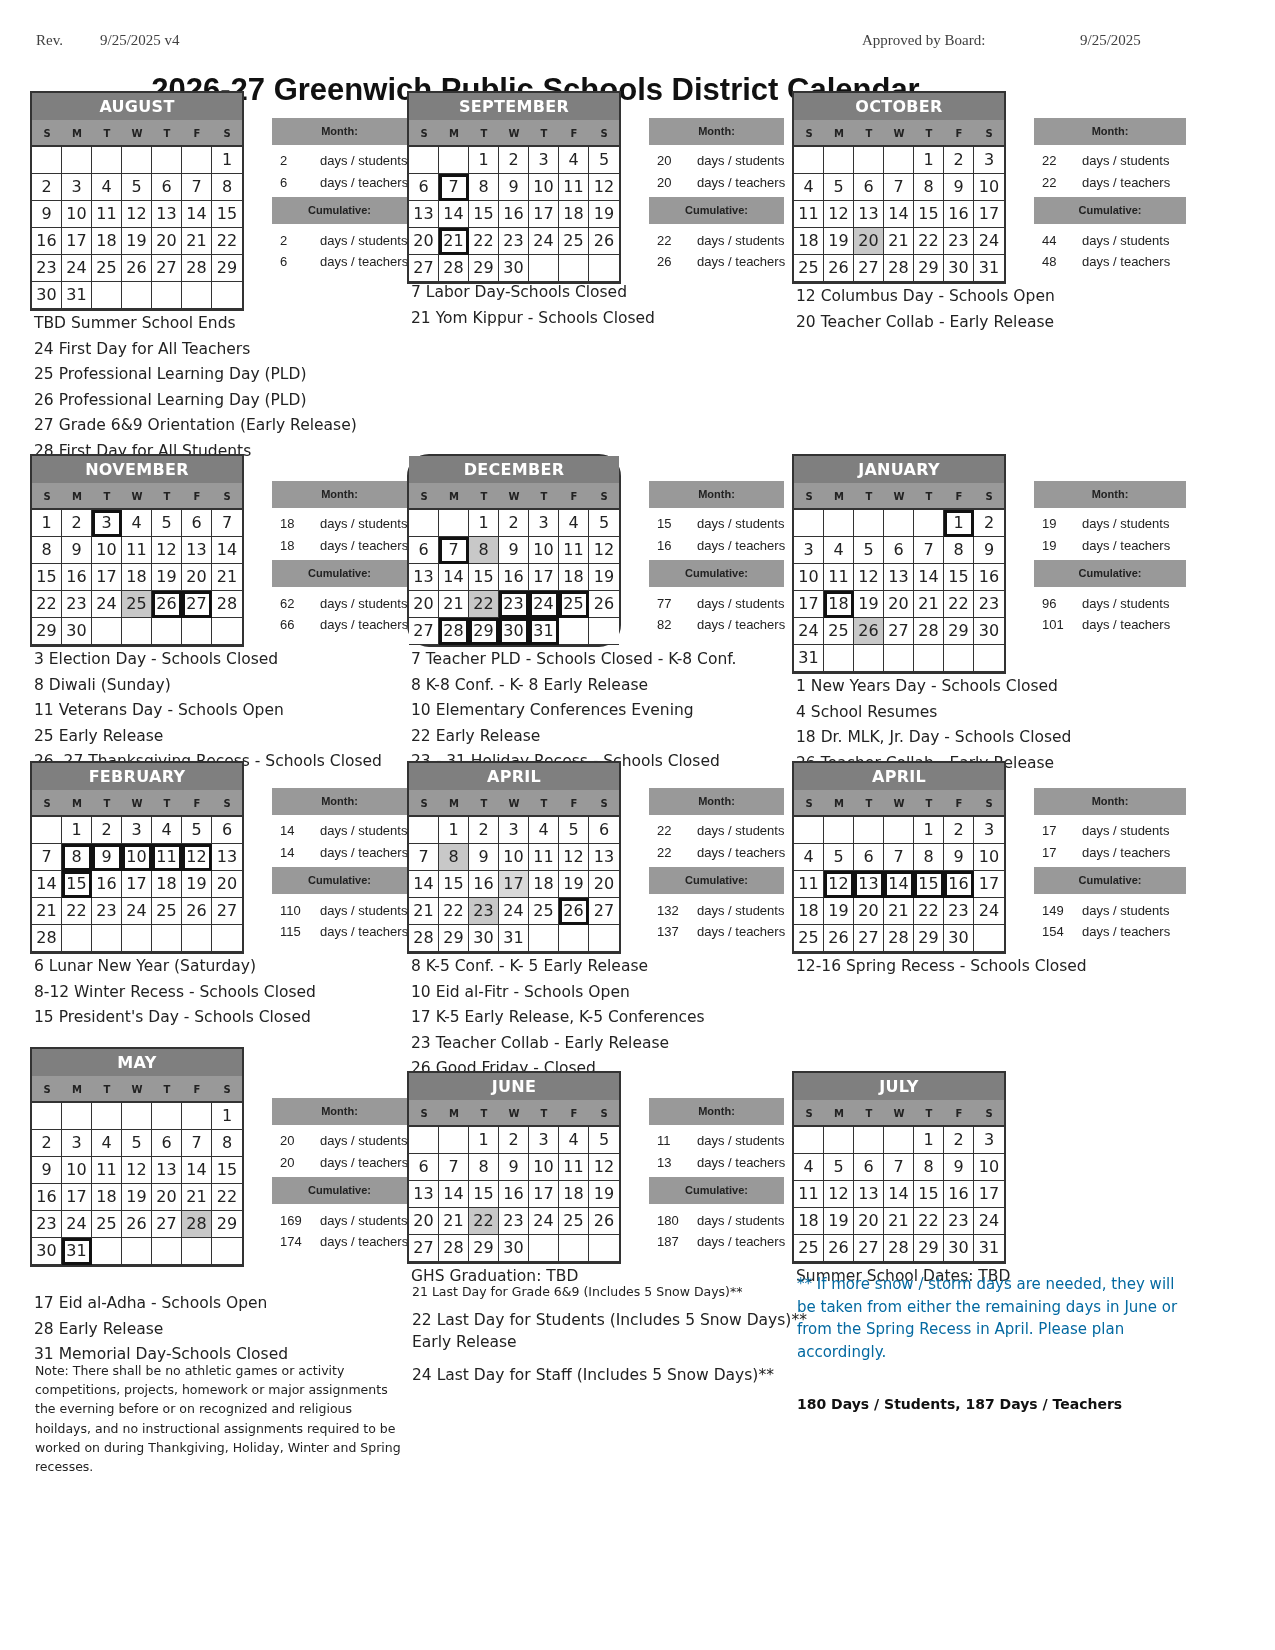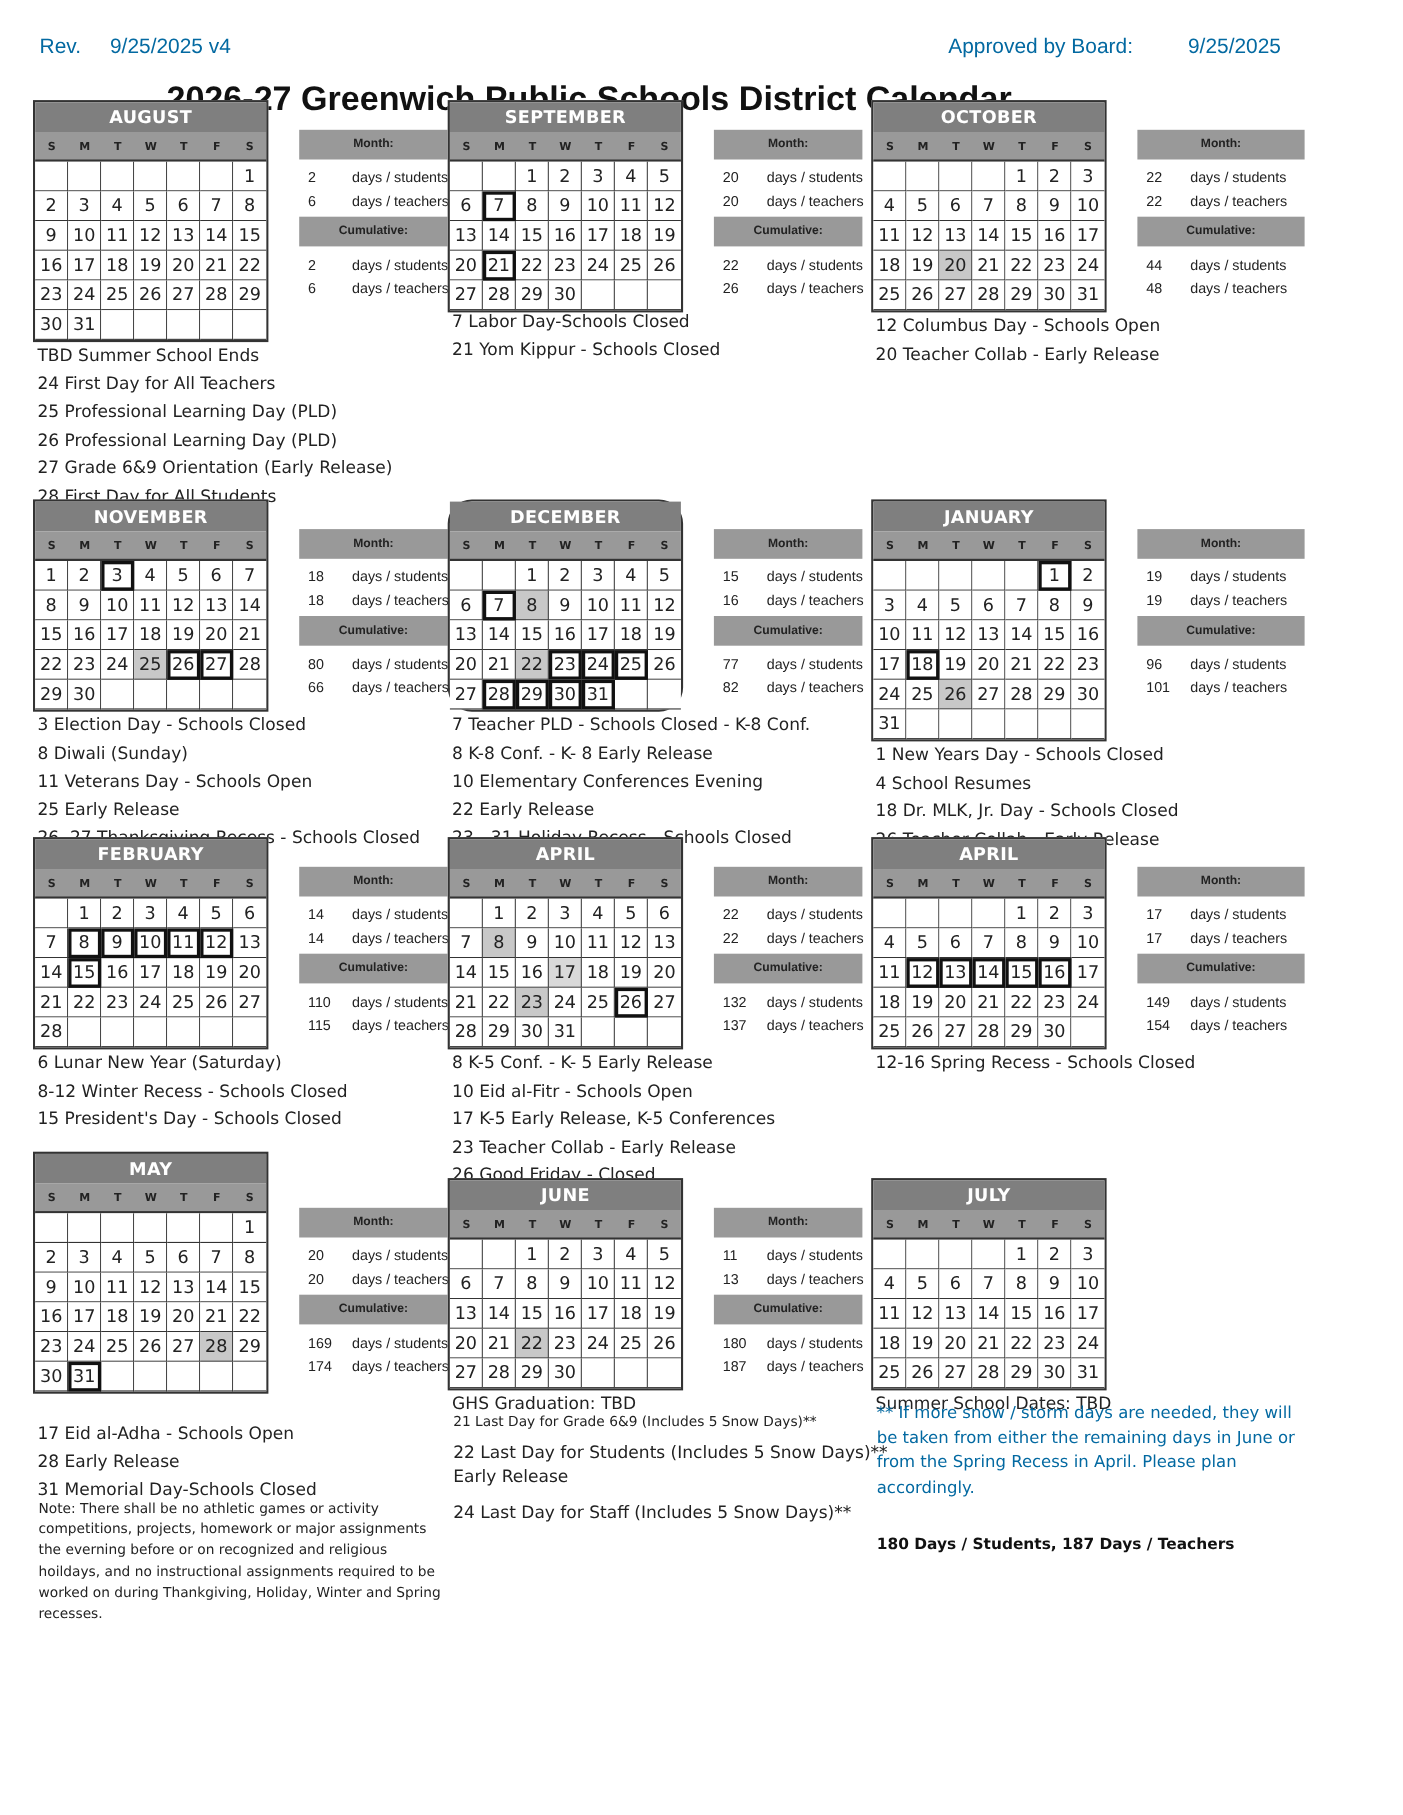--- a/index.html
+++ b/index.html
@@ -1,22 +1,22 @@
 <!DOCTYPE html>
 <html><head>
 <meta charset="utf-8">
 <style>
   * { box-sizing: border-box; margin: 0; padding: 0; }
   body {
     width: 1275px; height: 1650px; background: #ffffff; position: relative;
     font-family: "DejaVu Sans", sans-serif; color: #111; overflow: hidden;
   }
   .topline {
-    position: absolute; top: 32px; font-family: Liberation Sans, sans-serif;
-    font-size: 19px; color: #0369a1;
+    position: absolute; top: 32px; font-family: Liberation Serif, serif;
+    font-size: 15px; color: #404040;
   }
   .title {
     position: absolute; top: 72px; left: 0; width: 1061px; text-align: center;
     font-family: "Liberation Sans", sans-serif; font-weight: bold; font-size: 31px;
     padding-left: 10px;
   }
   .cal {
     position: absolute; width: 214px; border: 2px solid #333; background: #fff;
   }
   .cal .mname {
@@ -317,21 +317,21 @@
         <div class="cell"></div>
         <div class="cell"></div>
         <div class="cell"></div>
       </div>
     </div>
     <div class="side" style="left: 272px; top: 454px;">
       <div class="band" style="top:27px;width:135px">Month:</div>
        <div class="stat" style="left:8px;top:62px"><span class="n">18</span><span>days / students</span></div>
        <div class="stat" style="left:8px;top:84px"><span class="n">18</span><span>days / teachers</span></div>
        <div class="band" style="top:106px;width:135px">Cumulative:</div>
-       <div class="stat" style="left:8px;top:142px"><span class="n">80</span><span>days / students</span></div>
+       <div class="stat" style="left:8px;top:142px"><span class="n">62</span><span>days / students</span></div>
        <div class="stat" style="left:8px;top:163px"><span class="n">66</span><span>days / teachers</span></div>
     </div>
     <div class="events" style="left: 34px; top: 647px;">
       <div>3 Election Day -  Schools Closed</div>
       <div>8 Diwali (Sunday)</div>
       <div>11 Veterans Day - Schools Open</div>
       <div>25 Early Release</div>
       <div>26, 27 Thanksgiving Recess - Schools Closed</div>
     </div>
     <div class="cal" style="left: 407px; top: 454px; border-radius: 22px;">

